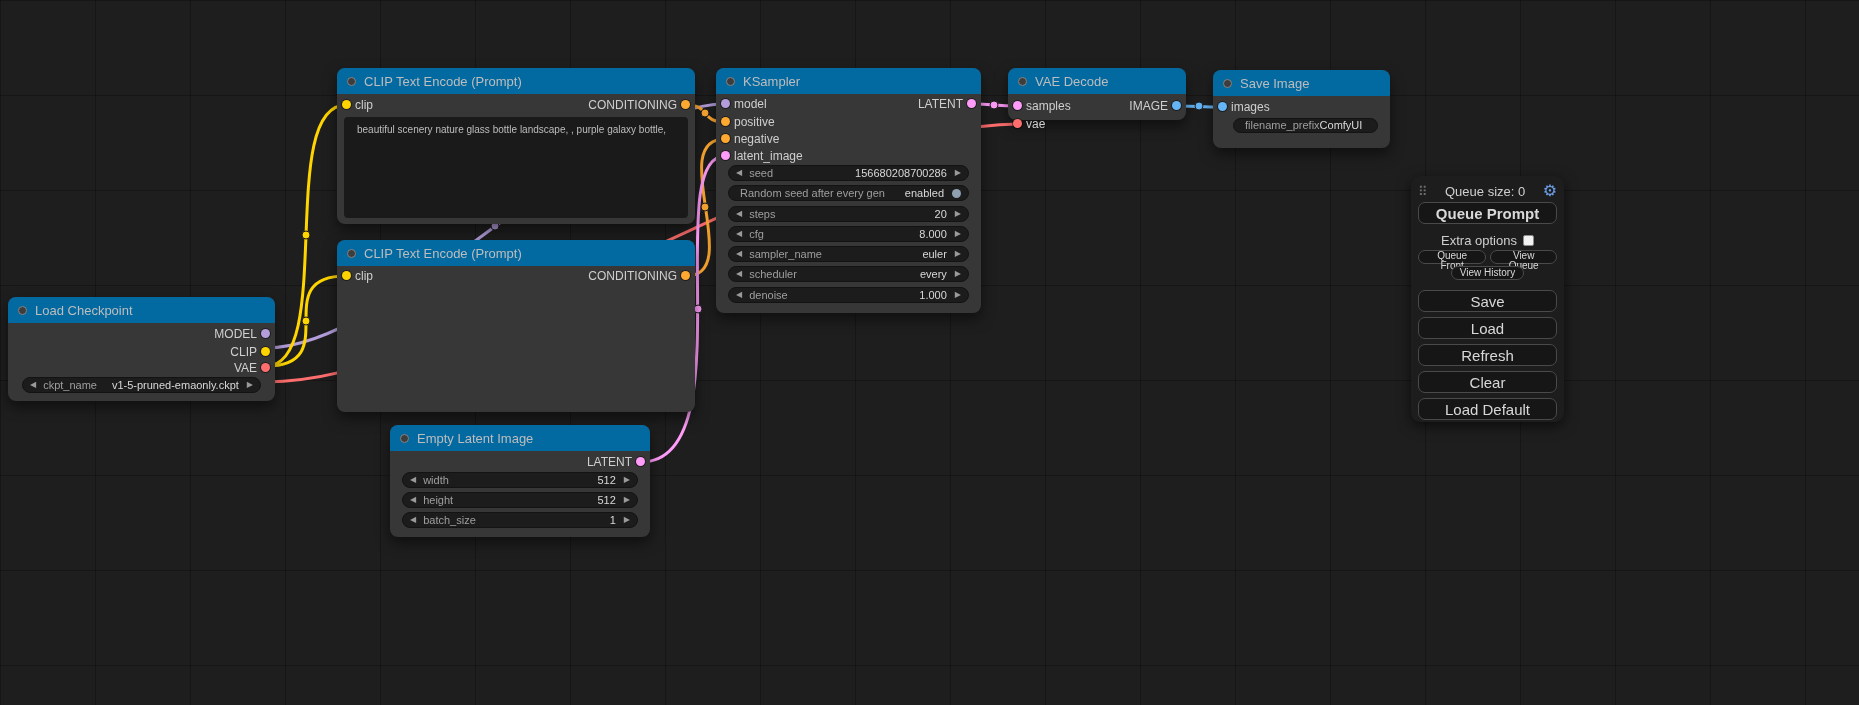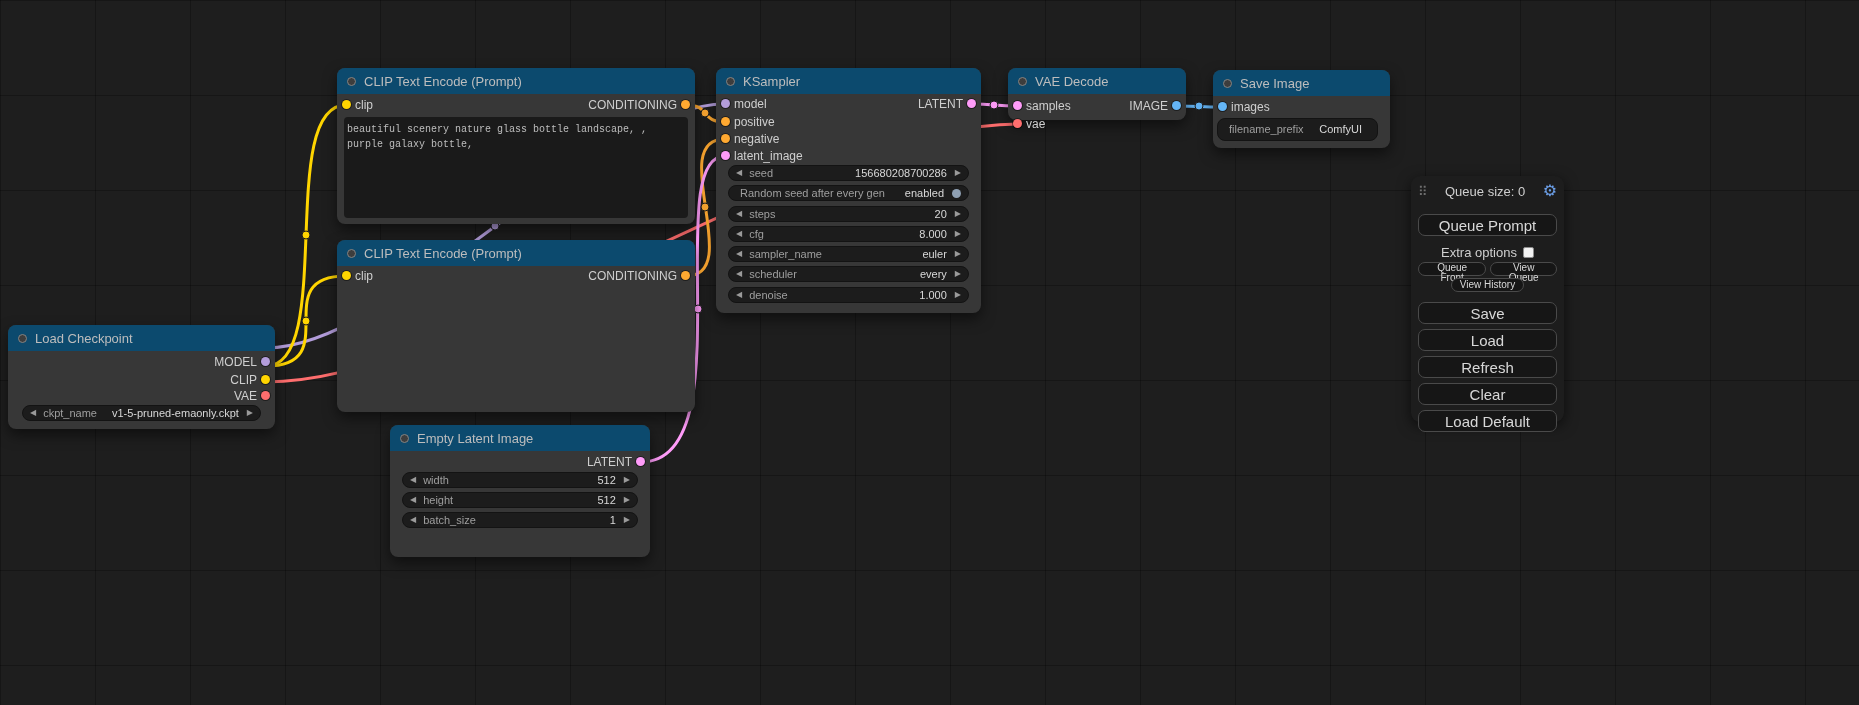--- a/index.html
+++ b/index.html
@@ -13,21 +13,21 @@
     background-size:95px 95px;
     font-family:"Liberation Sans", sans-serif;
   }
   svg.links { position:absolute; left:0; top:0; z-index:1; }
 
   .node {
     position:absolute; z-index:2; background:#373737; border-radius:8px;
     box-shadow:0 6px 14px rgba(0,0,0,0.5);
   }
   .node-title {
-    height:26px; background:#0c4a6e; border-radius:8px 8px 0 0;
+    height:26px; background:#0369a1; border-radius:8px 8px 0 0;
     display:flex; align-items:center; gap:8px; padding:0 10px;
   }
   .collapse-dot {
     width:9px; height:9px; border-radius:50%;
     border:1.5px solid #848484; background:#3d3d3d; flex:0 0 auto;
   }
   .title-text { font-size:13px; color:#bdbdbd; white-space:nowrap; }
 
   .slot-label { position:absolute; font-size:12px; color:#cfcfcf; line-height:14px; white-space:nowrap; }
   .slot-label.in  { left:18px; }
@@ -46,40 +46,40 @@
     font-size:11px; color:#a8a8a8; line-height:1;
   }
   .warrow { font-size:8px; color:#9a9a9a; flex:0 0 auto; }
   .wlabel { margin-left:7px; color:#9f9f9f; white-space:nowrap; }
   .wlabel.noarrow { margin-left:4px; }
   .wvalue { margin-left:auto; margin-right:8px; color:#d8d8d8; white-space:nowrap; }
   .toggle-dot { width:9px; height:9px; border-radius:50%; flex:0 0 auto; }
 
   .prompt-text {
     position:absolute; background:#1a1a1a; border-radius:4px;
-    font-family:Liberation Mono, monospace; font-size:10px; line-height:1.5;
-    color:#bdbdbd; padding:5px 3px; white-space:pre-wrap; overflow:hidden;
+    font-family:Liberation Sans, sans-serif; font-size:10px; line-height:1.5;
+    color:#bdbdbd; padding:5px 13px; white-space:pre-wrap; overflow:hidden;
   }
 
   .menu {
     position:absolute; left:1411px; top:176px; width:153px; height:246px; z-index:3;
     background:#1d1d1d; border-radius:9px; box-shadow:0 4px 14px rgba(0,0,0,0.6);
     padding:6px 7px;
   }
   .menu-top { height:18px; display:flex; align-items:center; justify-content:space-between; }
   .drag-handle { font-size:13px; color:#6e6e6e; }
   .queue-size { font-size:13px; color:#cfcfcf; }
   .gear-icon { font-size:16px; line-height:1; }
   button.btn {
     display:block; width:139px; background:#161616; border:1px solid #4a4a4a;
     border-radius:7px; color:#d8d8d8; font-family:"Liberation Sans", sans-serif;
     cursor:pointer;
   }
   button.btn.big { height:22px; font-size:15px; margin-top:5px; }
-  #queue-prompt { margin-top:14px; }
+  #queue-prompt { margin-top:2px;font-weight:bold; }
   #save-btn { margin-top:10px; }
   .extra-row { margin-top:8px; height:16px; display:flex; align-items:center; justify-content:center; gap:6px; }
   .extra-label { font-size:13px; color:#cfcfcf; }
   .checkbox { width:11px; height:11px; background:#f2f2f2; border:1px solid #8c8c8c; border-radius:2px; }
   .small-row { margin-top:2px; display:flex; justify-content:center; gap:4px; }
   button.btn.small {
     display:inline-block; width:auto; height:14px; font-size:10px;
     padding:0 8px; border-radius:8px; margin-top:0; line-height:1;
   }
 </style>
@@ -103,21 +103,21 @@
     <circle cx="306" cy="235" r="4" stroke="#1c1c1c" stroke-width="1" fill="#FFD500"></circle>
     <circle cx="306" cy="321" r="4" stroke="#1c1c1c" stroke-width="1" fill="#FFD500"></circle>
     <circle cx="641" cy="253" r="4" stroke="#1c1c1c" stroke-width="1" fill="#FF6E6E"></circle>
     <circle cx="705" cy="113" r="4" stroke="#1c1c1c" stroke-width="1" fill="#FFA931"></circle>
     <circle cx="705" cy="207" r="4" stroke="#1c1c1c" stroke-width="1" fill="#FFA931"></circle>
     <circle cx="698" cy="309" r="4" stroke="#1c1c1c" stroke-width="1" fill="#FF9CF9"></circle>
     <circle cx="994" cy="105" r="4" stroke="#1c1c1c" stroke-width="1" fill="#FF9CF9"></circle>
     <circle cx="1199" cy="106" r="4" stroke="#1c1c1c" stroke-width="1" fill="#64B5F6"></circle>
   </svg>
 
-  <div class="node" style="left:8px;top:325px;width:267px;height:104px">
+  <div class="node" style="left:8px;top:297px;width:267px;height:104px">
     <div class="node-title">
       <span class="collapse-dot"></span>
       <span class="title-text">Load Checkpoint</span>
     </div>
     <span class="slot-label out" style="top:30px">MODEL</span>
     <span class="slot-dot out" style="top: 32px; background: rgb(179, 157, 219);"></span>
     <span class="slot-label out" style="top:48px">CLIP</span>
     <span class="slot-dot out" style="top: 50px; background: rgb(255, 213, 0);"></span>
     <span class="slot-label out" style="top:64px">VAE</span>
     <span class="slot-dot out" style="top: 66px; background: rgb(255, 110, 110);"></span>
@@ -145,21 +145,21 @@
     <div class="node-title">
       <span class="collapse-dot"></span>
       <span class="title-text">CLIP Text Encode (Prompt)</span>
     </div>
     <span class="slot-dot in" style="top: 31px; background: rgb(255, 213, 0);"></span>
     <span class="slot-label in" style="top:29px">clip</span>
     <span class="slot-label out" style="top:29px">CONDITIONING</span>
     <span class="slot-dot out" style="top: 31px; background: rgb(255, 169, 49);"></span>
   </div>
 
-  <div class="node" style="left:390px;top:425px;width:260px;height:132px">
+  <div class="node" style="left:390px;top:425px;width:260px;height:112px">
     <div class="node-title">
       <span class="collapse-dot"></span>
       <span class="title-text">Empty Latent Image</span>
     </div>
     <span class="slot-label out" style="top:30px">LATENT</span>
     <span class="slot-dot out" style="top: 32px; background: rgb(255, 156, 249);"></span>
     <div class="widget" style="left:12px;right:12px;top:47px">
       <span class="warrow">◀</span>
       <span class="wlabel">width</span>
       <span class="wvalue">512</span>
@@ -251,21 +251,21 @@
     <span class="slot-dot out" style="top: 33px; background: rgb(100, 181, 246);"></span>
   </div>
 
   <div class="node" style="left:1213px;top:70px;width:177px;height:78px">
     <div class="node-title">
       <span class="collapse-dot"></span>
       <span class="title-text">Save Image</span>
     </div>
     <span class="slot-dot in" style="top: 32px; background: rgb(100, 181, 246);"></span>
     <span class="slot-label in" style="top:30px">images</span>
-    <div class="widget" style="left:4px;right:12px;top:48px;height:23px">
+    <div class="widget" style="left:20px;right:12px;top:48px;height:15px">
       <span class="wlabel noarrow">filename_prefix</span>
       <span class="wvalue">ComfyUI</span>
     </div>
   </div>
 
   <div class="menu">
     <div class="menu-top">
       <span class="drag-handle">⠿</span>
       <span class="queue-size">Queue size: 0</span>
       <span class="gear-icon" style="color: rgb(108, 159, 232);">⚙</span>

